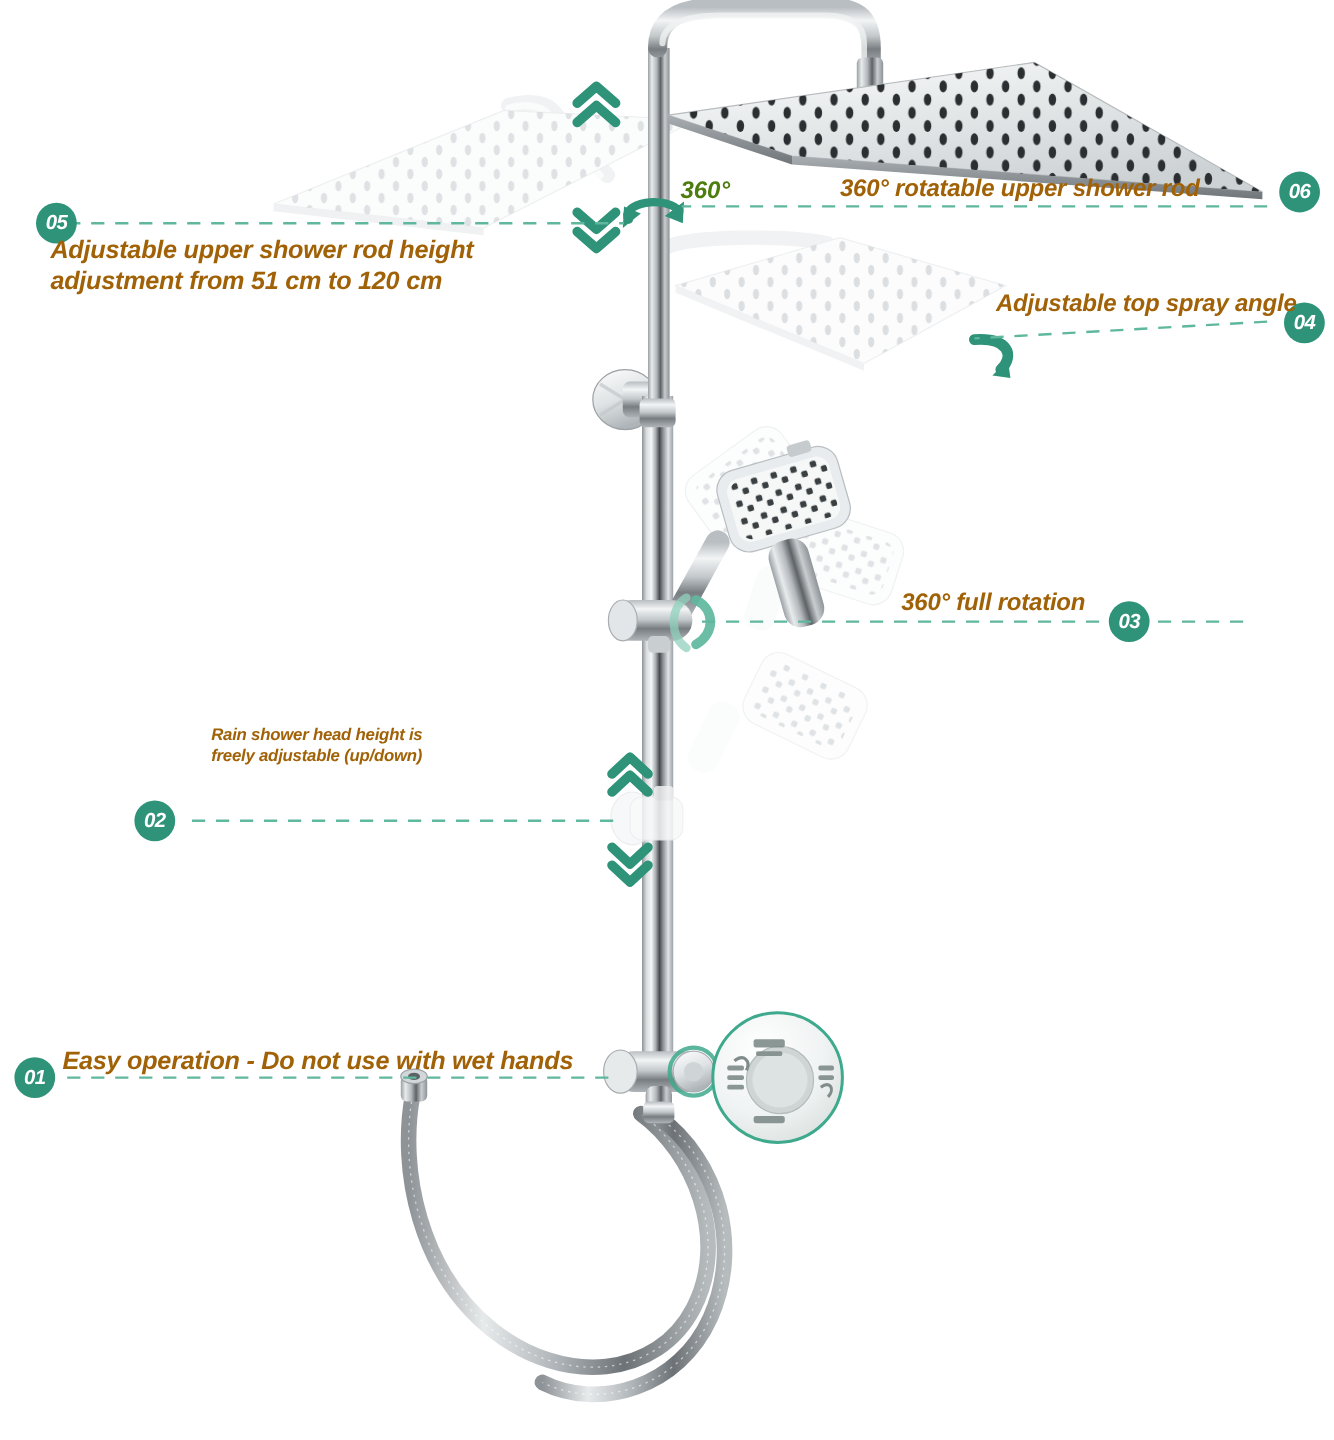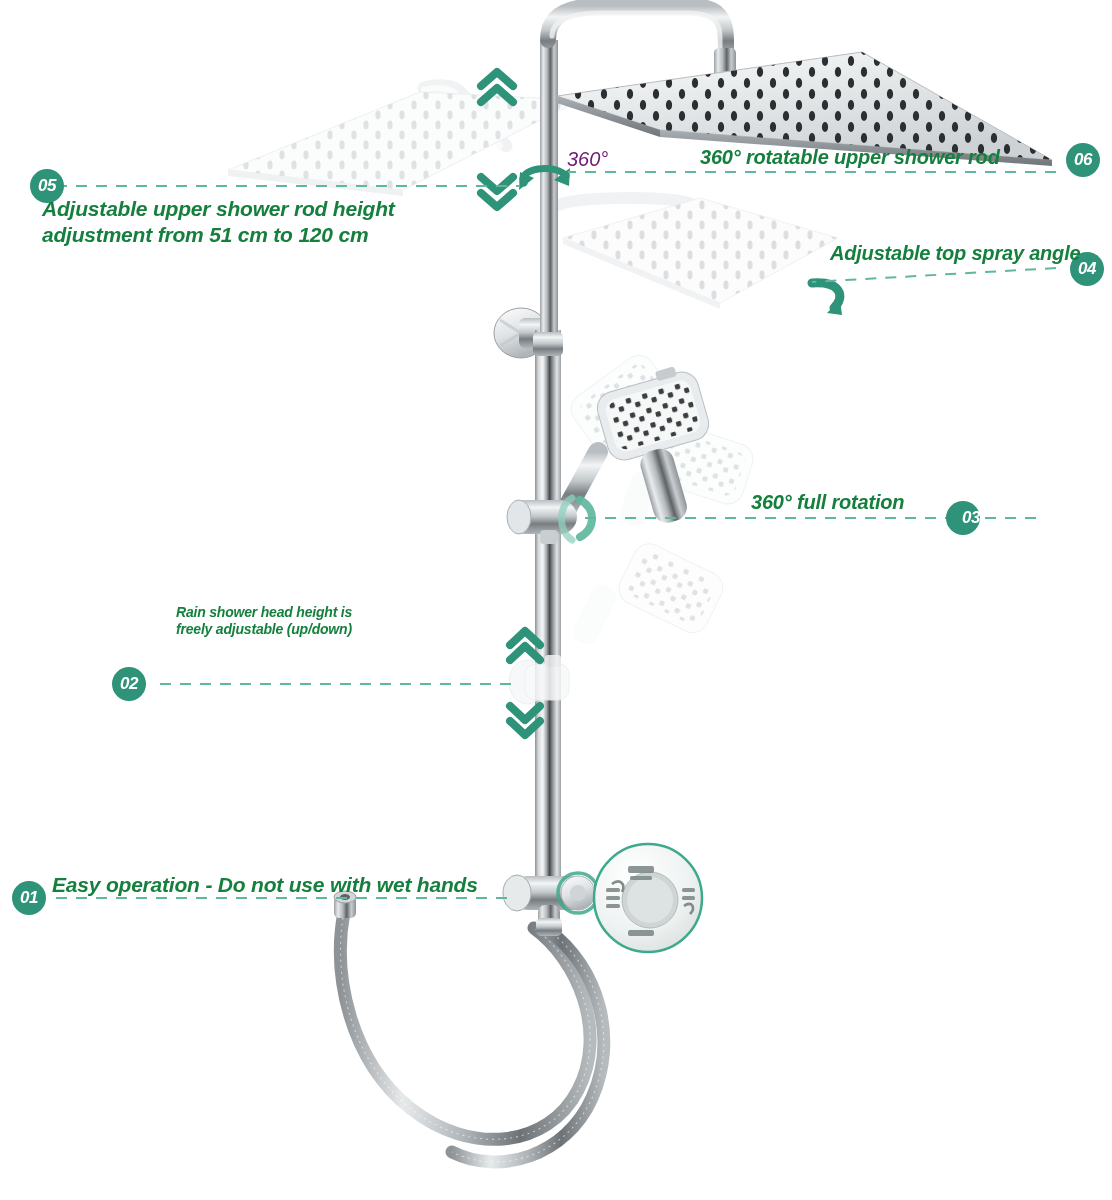--- a/index.html
+++ b/index.html
@@ -13,21 +13,21 @@
     width:1112px;
     height:1200px;
     background:#ffffff;
     overflow:hidden;
   }
   #artboard{position:absolute;inset:0;}
   .callout-text{
     position:absolute;
     font-style:italic;
     font-weight:bold;
-    color:#15803d;
+    color:#a16207;
     letter-spacing:-0.2px;
     white-space:pre;
     line-height:1.22;
   }
   .badge{
     position:absolute;
     width:34px;height:34px;
     border-radius:50%;
     background:#2e9378;
     color:#ffffff;
@@ -36,22 +36,22 @@
     font-size:17px;
     display:flex;
     align-items:center;
     justify-content:center;
     letter-spacing:-0.5px;
     box-shadow:0 0 0 0 rgba(0,0,0,0);
   }
   .rot-label{
     position:absolute;
     font-style:italic;
-    font-weight:normal;
-    color:#701a75;
+    font-weight:bold;
+    color:#4d7c0f;
   }
 </style>
 </head>
 <body>
 
 <div id="stage">
 
   <svg id="artboard" viewBox="0 0 1112 1200" width="1112" height="1200">
     <defs>
 
@@ -338,21 +338,21 @@
     <span>06</span>
   </div>
   <div class="callout-text" style="left:700px;top:145px;font-size:20px;">360° rotatable upper shower rod</div>
   <div class="rot-label" style="left:567px;top:148px;font-size:20px;">360°</div>
 
   <div class="badge" style="left:1070px;top:252px;">
     <span>04</span>
   </div>
   <div class="callout-text" style="left:795px;top:241px;font-size:20px;margin-left:35px;">Adjustable top spray angle</div>
 
-  <div class="badge" style="left:946px;top:501px;justify-content:flex-end;">
+  <div class="badge" style="left:924px;top:501px;">
     <span>03</span>
   </div>
   <div class="callout-text" style="left:751px;top:490px;font-size:20px;">360° full rotation</div>
   <div class="rot-label" style="left:737px;top:490px;font-size:20px;opacity:0;">360°</div>
 
   <div class="badge" style="left:112px;top:667px;">
     <span>02</span>
   </div>
   <div class="callout-text" style="left:176px;top:604px;font-size:14px;">Rain shower head height is
 freely adjustable (up/down)</div>

